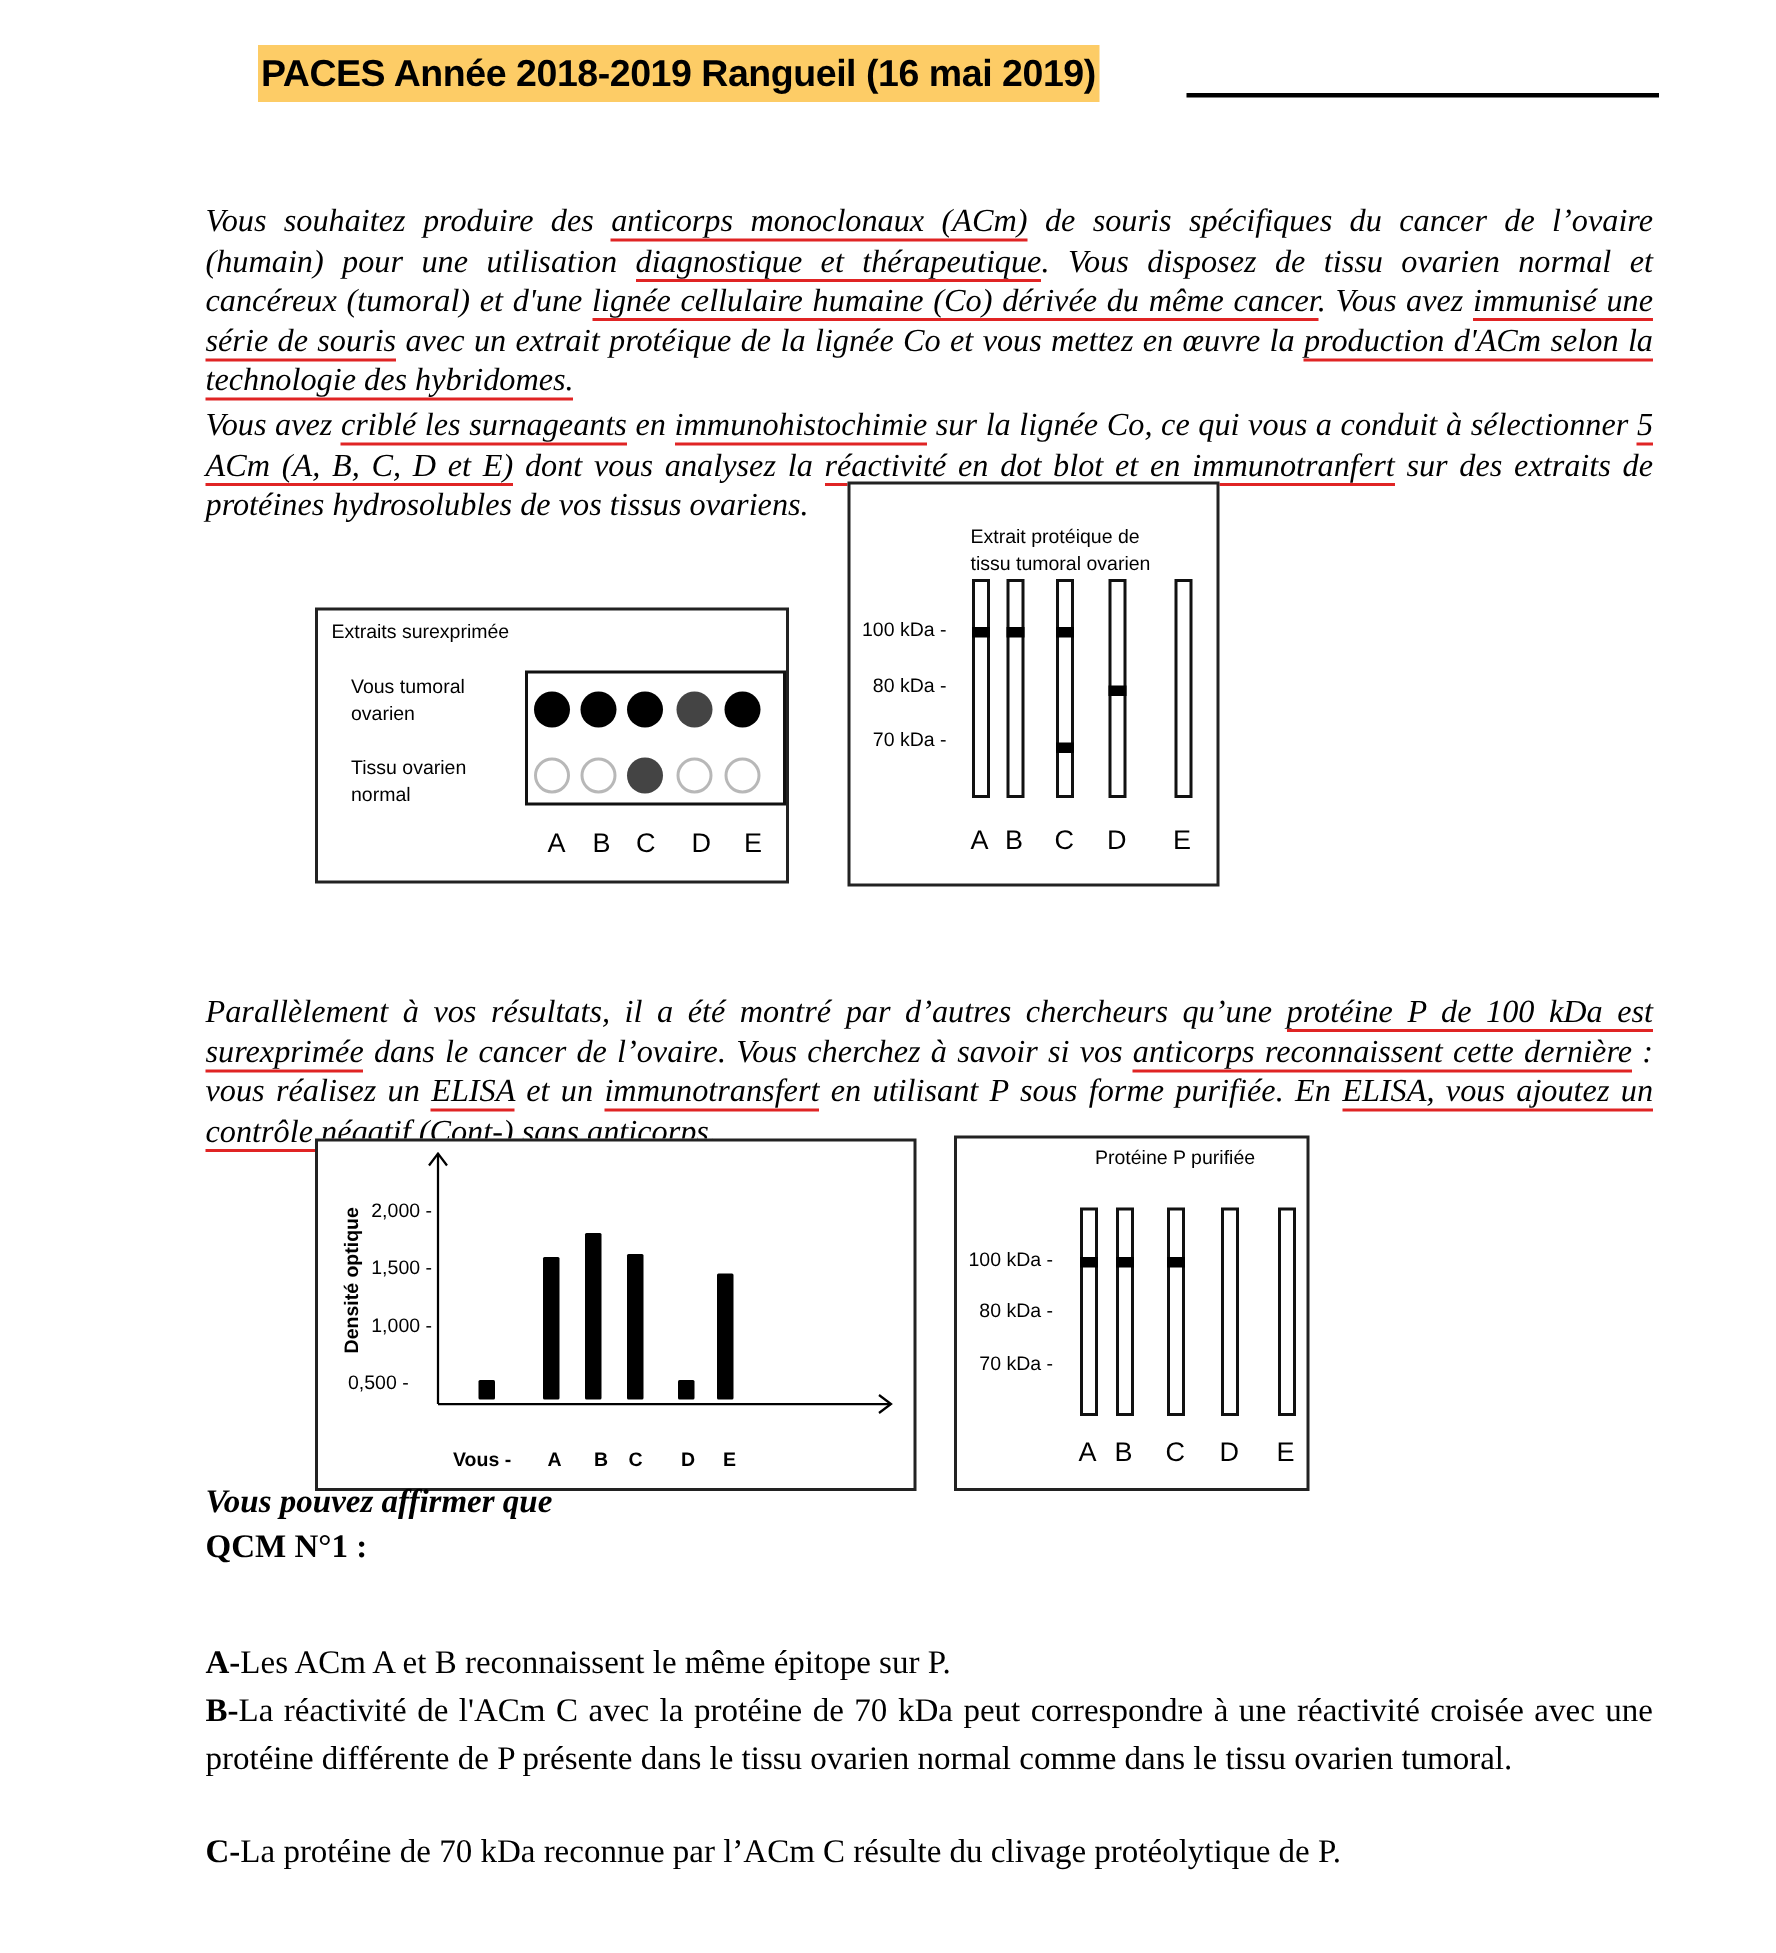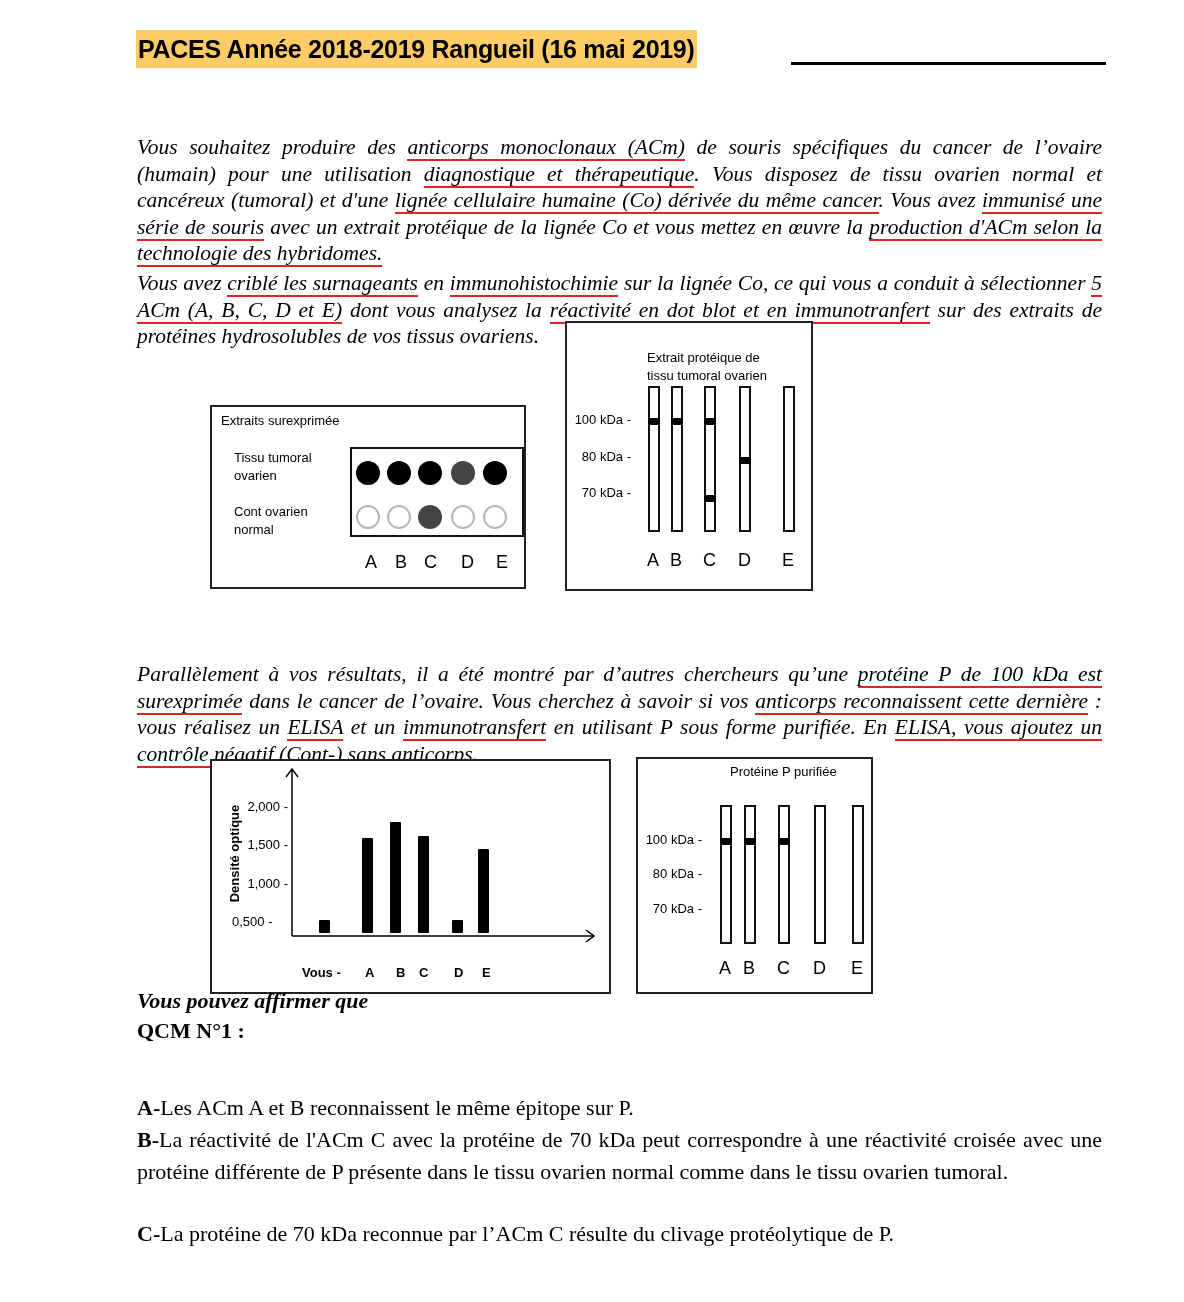--- a/index.html
+++ b/index.html
@@ -1,18 +1,18 @@
 <!DOCTYPE html>
 <html><head>
 <meta charset="utf-8">
 <style>
   html, body { margin:0; padding:0; background:#ffffff; }
   body { width:1184px; height:1302px; position:relative; overflow:hidden; color:#000; }
   .title-wrap { position:absolute; left:136px; top:30px; width:970px; height:40px; }
-  .title { display:inline-block; background:#fdcc66; font-family:"Liberation Sans", sans-serif; font-weight:bold; font-size:25px; line-height:38px; padding:0 2px; letter-spacing:-0.3px; }
+  .title { display:inline-block; background:#fdcc66; font-family:"Liberation Sans", sans-serif; font-weight:bold; font-size:25px; line-height:38px; padding:0 2px; letter-spacing:-0.3px;margin-left:36px; }
   .title-rule { position:absolute; left:655px; right:0; top:32px; height:3px; background:#000; }
   .para { position:absolute; left:137px; width:965px; font-family:"Liberation Serif", serif; font-style:italic; font-size:21.5px; line-height:26.5px; text-align:justify;margin-top:48px; }
   .para u { text-decoration:none; border-bottom:2px solid #e02424; }
   .fig { position:absolute; border:2px solid #222; background:#fff; font-family:"Liberation Sans", sans-serif; font-size:13px; }
   .abs { position:absolute; }
   .dot { position:absolute; width:24px; height:24px; border-radius:50%; box-sizing:border-box; }
   .lane { position:absolute; width:8px; border:2px solid #111; background:#fff; }
   .band { position:absolute; left:-2px; width:12px; height:7px; background:#000; }
   .lanelbl { position:absolute; font-size:18px; }
   .kda { position:absolute; font-size:13px; text-align:right; width:60px; }
@@ -27,23 +27,23 @@
 <div class="title-wrap">
   <span class="title">PACES Année 2018-2019 Rangueil (16 mai 2019)</span>
   <div class="title-rule"></div>
 </div>
 
 <div class="para" style="top:86px;"><span>Vous souhaitez produire des </span><u>anticorps monoclonaux (ACm)</u><span> de souris spécifiques du cancer de l’ovaire (humain) pour une utilisation </span><u>diagnostique et thérapeutique</u><span>. Vous disposez de tissu ovarien normal et cancéreux (tumoral) et d'une </span><u>lignée cellulaire humaine (Co) dérivée du même cancer</u><span>. Vous avez </span><u>immunisé une série de souris</u><span> avec un extrait protéique de la lignée Co et vous mettez en œuvre la </span><u>production d'ACm selon la technologie des hybridomes.</u></div>
 <div class="para" style="top:222px;"><span>Vous avez </span><u>criblé les surnageants</u><span> en </span><u>immunohistochimie</u><span> sur la lignée Co, ce qui vous a conduit à sélectionner </span><u>5 ACm (A, B, C, D et E)</u><span> dont vous analysez la </span><u>réactivité en dot blot</u><span> et en </span><u>immunotranfert</u><span> sur des extraits de protéines hydrosolubles de vos tissus ovariens.</span></div>
 
 <div class="fig" style="left:210px; top:405px; width:312px; height:180px;">
   <div class="abs" style="left:9px; top:6px;">Extraits surexprimée</div>
-  <div class="abs" style="left:22px; top:42px; white-space:pre; line-height:18px;">Tissu tumoral
+  <div class="abs" style="left:22px; top:42px; white-space:pre; line-height:18px;">Vous tumoral
 ovarien</div>
-  <div class="abs" style="left:22px; top:96px; white-space:pre; line-height:18px;">Cont ovarien
+  <div class="abs" style="left:22px; top:96px; white-space:pre; line-height:18px;">Tissu ovarien
 normal</div>
   <div class="abs" style="left:138px; top:40px; width:170px; height:86px; border:2px solid #111;" id="dotgrid">
       <div class="dot" style="left: 4px; top: 12px; background: rgb(0, 0, 0);"></div>
       <div class="dot" style="left: 35px; top: 12px; background: rgb(0, 0, 0);"></div>
       <div class="dot" style="left: 66px; top: 12px; background: rgb(0, 0, 0);"></div>
       <div class="dot" style="left: 99px; top: 12px; background: rgb(68, 68, 68);"></div>
       <div class="dot" style="left: 131px; top: 12px; background: rgb(0, 0, 0);"></div>
       <div class="dot" style="left: 4px; top: 56px; border: 2px solid rgb(184, 184, 184);"></div>
       <div class="dot" style="left: 35px; top: 56px; border: 2px solid rgb(184, 184, 184);"></div>
       <div class="dot" style="left: 66px; top: 56px; background: rgb(68, 68, 68);"></div>

